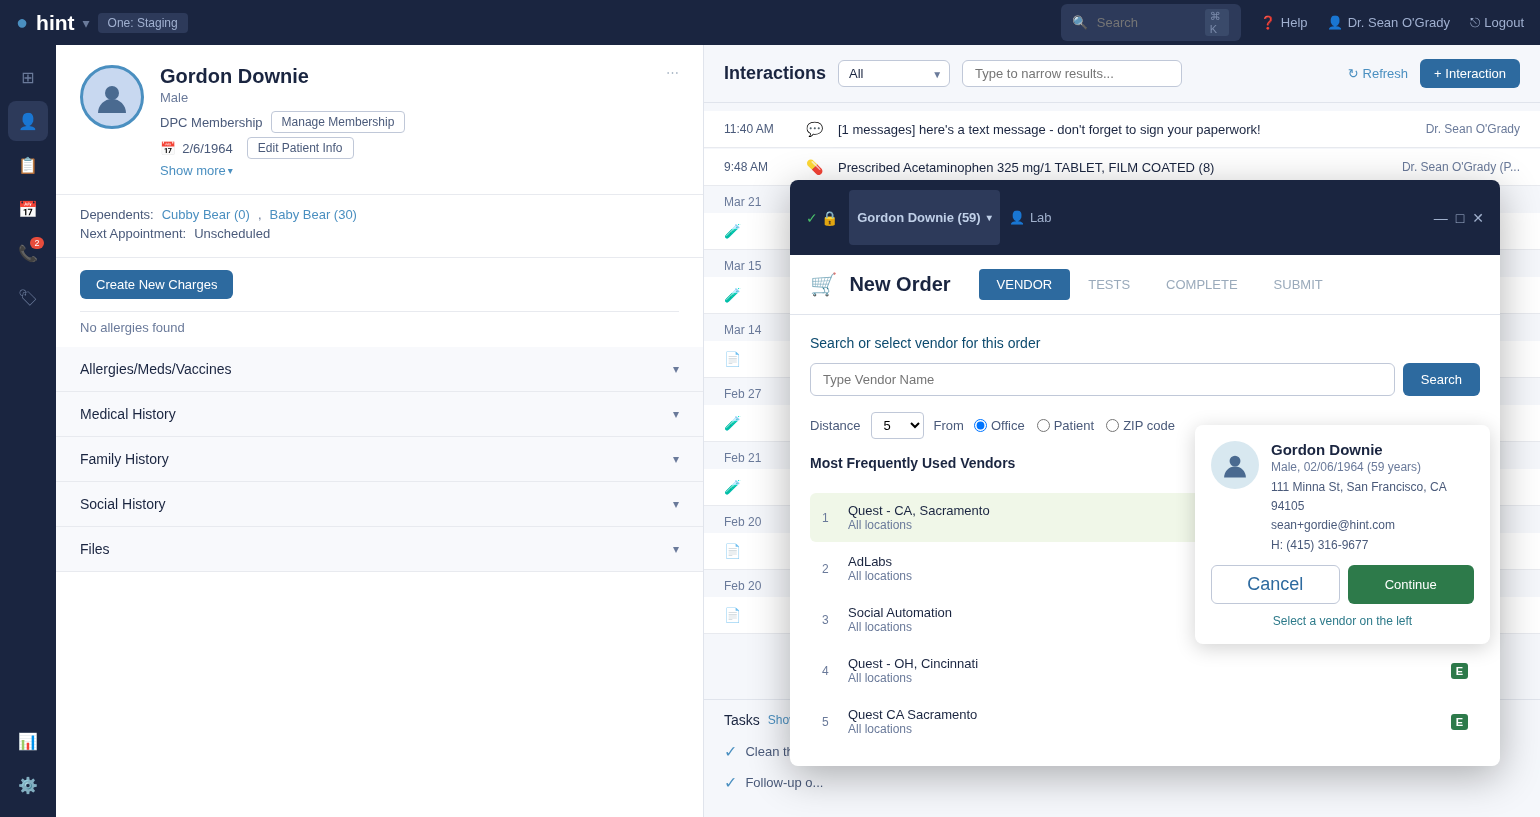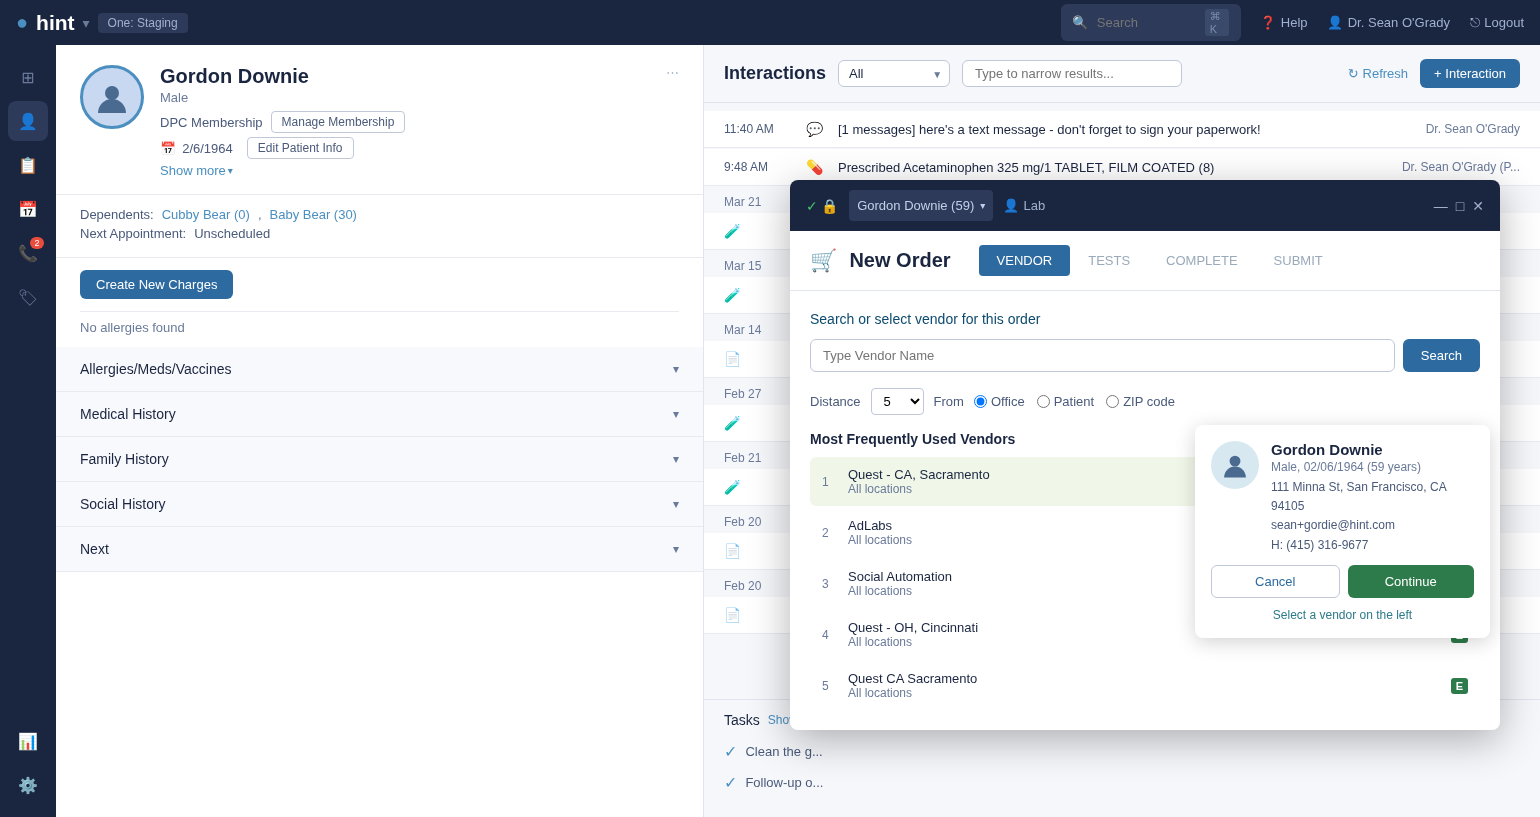--- a/index.html
+++ b/index.html
@@ -93,49 +93,49 @@
     .task-item { display: flex; align-items: center; gap: 8px; padding: 6px 0; color: #4a5a7a; font-size: 13px; }
     .task-check { color: #4a8fc0; font-size: 16px; }
 
     
     .modal-overlay { position: fixed; top: 0; left: 0; right: 0; bottom: 0; z-index: 200; pointer-events: none; }
     .modal-window {
       position: absolute; top: 180px; left: 790px; width: 710px; background: white;
       border-radius: 8px; box-shadow: 0 10px 40px rgba(0,0,0,0.3); overflow: hidden; pointer-events: all;
     }
     .modal-titlebar { background: #1a2540; padding: 10px 16px; display: flex; align-items: center; gap: 10px; }
-    .modal-patient-badge { background: #2d3a5a; border-radius: 4px; padding: 8px 8px; display: flex; align-items: center; gap: 6px; color: #c0d0e8; font-size: 13px; }
+    .modal-patient-badge { background: #2d3a5a; border-radius: 4px; padding: 20px 8px; display: flex; align-items: center; gap: 6px; color: #c0d0e8; font-size: 13px; font-weight: bold; }
     .modal-lab-badge { color: #a0b0cc; font-size: 13px; display: flex; align-items: center; gap: 4px; }
     .modal-controls { margin-left: auto; display: flex; gap: 8px; color: #a0b0cc; font-size: 14px; cursor: pointer; }
     .modal-order-header { display: flex; align-items: center; padding: 14px 20px; gap: 12px; border-bottom: 1px solid #e0e4ec; }
     .new-order-title { font-size: 20px; font-weight: 600; color: #1a2540; }
     .cart-icon { font-size: 22px; color: #4a5a7a; }
     .step-tabs { display: flex; margin-left: 16px; }
     .step-tab { padding: 8px 18px; font-size: 13px; font-weight: 500; cursor: pointer; color: #6a7a9a; background: none; border: none; border-radius: 4px; }
     .step-tab.active { background: #2d6a9f; color: white; border-radius: 4px; }
     .step-tab.inactive { color: #9aaabb; }
     .modal-body { padding: 20px; }
     .vendor-section-title { font-size: 14px; color: #0c4a6e; margin-bottom: 12px; font-weight: 500; }
     .vendor-search-row { display: flex; gap: 8px; margin-bottom: 16px; }
     .vendor-input { flex: 1; border: 1px solid #c0c8d8; border-radius: 6px; padding: 8px 12px; font-size: 13px; color: #9aaabb; outline: none; }
     .vendor-search-btn { background: #2d6a9f; color: white; border: none; border-radius: 6px; padding: 8px 18px; font-size: 13px; cursor: pointer; }
     .distance-row { display: flex; align-items: center; gap: 10px; margin-bottom: 16px; font-size: 13px; color: #4a5a7a; }
     .distance-select { border: 1px solid #c0c8d8; border-radius: 4px; padding: 4px 8px; font-size: 13px; background: white; }
     .radio-group { display: flex; gap: 12px; align-items: center; }
     .radio-label { display: flex; align-items: center; gap: 4px; color: #4a5a7a; cursor: pointer; }
-    .vendors-title { font-size: 14px; font-weight: 600; color: #1a2540; margin-bottom: 10px; }
+    .vendors-title { font-size: 14px; font-weight: 600; color: #1a2540; margin-bottom: 22px; }
     .vendor-list { display: flex; flex-direction: column; gap: 2px; max-height: 320px; overflow-y: auto; }
     .vendor-item { display: flex; align-items: center; padding: 10px 12px; border-radius: 6px; cursor: pointer; gap: 10px; }
     .vendor-item:hover, .vendor-item.selected { background: #f0f7e8; }
     .vendor-num { color: #6a7a9a; font-size: 12px; width: 16px; }
     .vendor-info { flex: 1; }
     .vendor-name { font-size: 13px; font-weight: 500; color: #1a2540; }
     .vendor-loc { font-size: 12px; color: #6a7a9a; }
     .vendor-badge { background: #2d7a4a; color: white; border-radius: 3px; padding: 2px 5px; font-size: 11px; font-weight: 600; }
-    .cancel-btn { flex: 1; background: white; border: 1px solid #c0c8d8; border-radius: 6px; padding: 8px; font-size: 13px; color: #2d6a9f; cursor: pointer; font-weight: 500; }
+    .cancel-btn { flex: 1; background: white; border: 1px solid #c0c8d8; border-radius: 6px; padding: 8px; font-size: 18px; color: #2d6a9f; cursor: pointer; font-weight: 500; }
     .continue-btn { flex: 1; background: #2d7a4a; border: none; border-radius: 6px; padding: 8px; font-size: 13px; color: white; cursor: pointer; font-weight: 500; }
 
     
     .modal-relative { position: relative; }
   </style>
 </head>
 <body>
 
 <nav class="top-nav">
   <div class="top-nav-left">
@@ -248,21 +248,21 @@
       </div>
     </div>
     <div class="accordion">
       <div class="accordion-header">
         <span class="accordion-title">Social History</span>
         <span class="chevron">▾</span>
       </div>
     </div>
     <div class="accordion">
       <div class="accordion-header">
-        <span class="accordion-title">Next</span>
+        <span class="accordion-title">Files</span>
         <span class="chevron">▾</span>
       </div>
     </div>
   </div>
 
   <div class="right-panel">
     <div class="interactions-header">
       <span class="interactions-title">Interactions</span>
       <div class="filter-wrap">
         <select class="filter-select">

